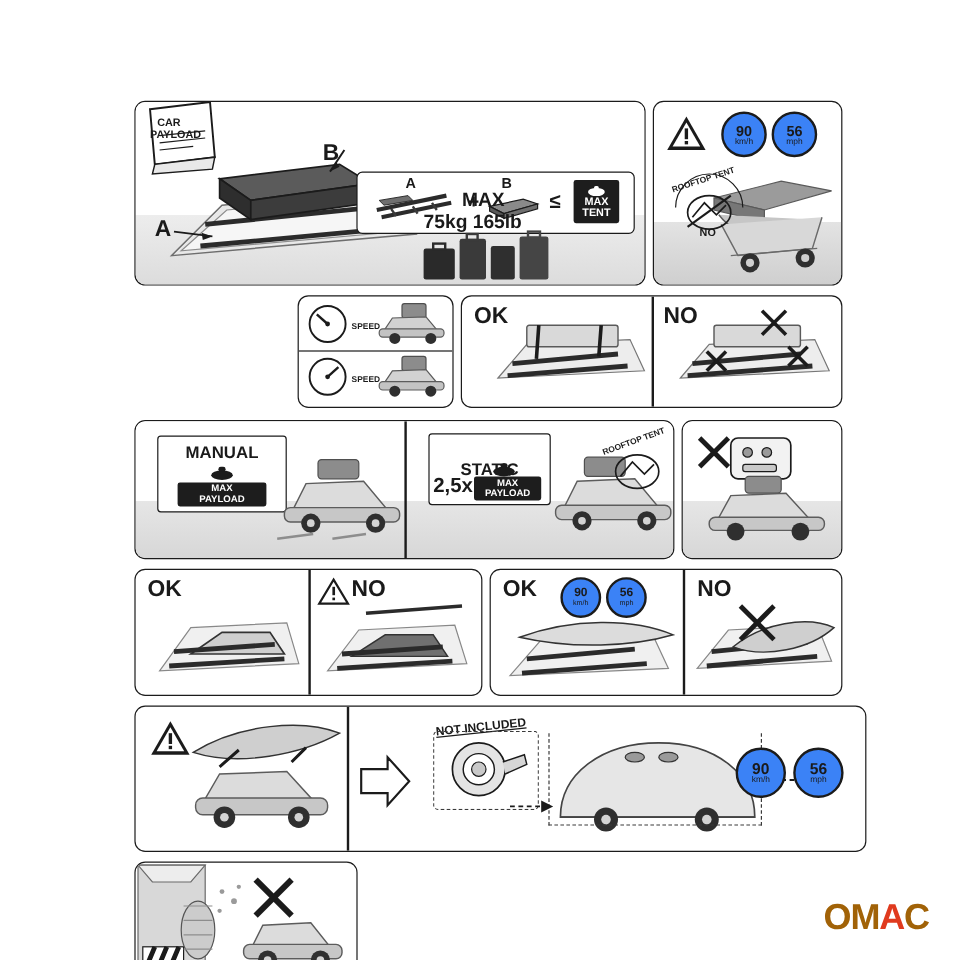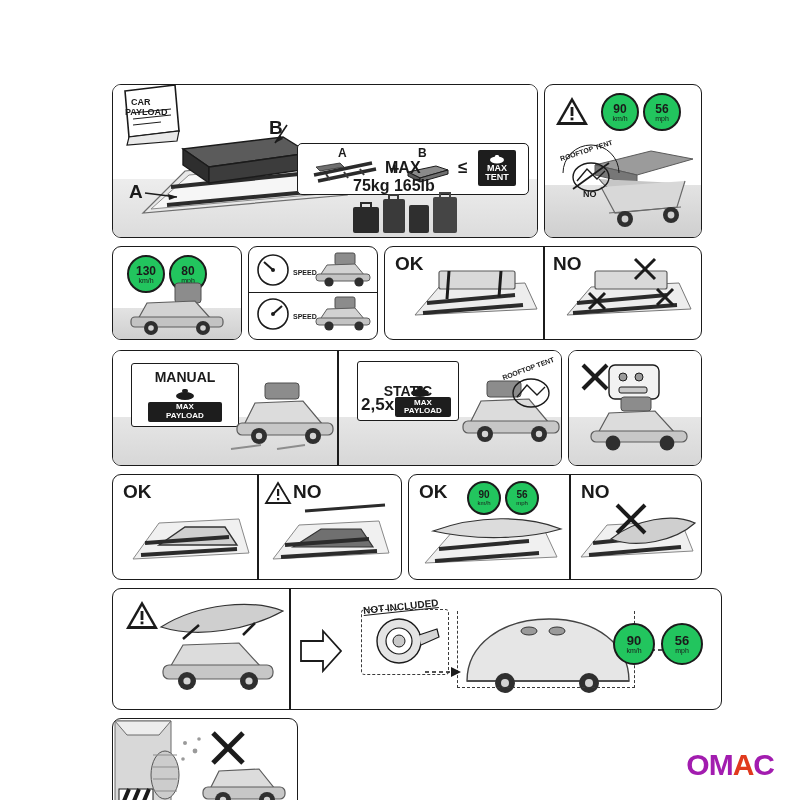--- a/index.html
+++ b/index.html
@@ -26,34 +26,34 @@
   .ground{position:absolute;left:0;right:0;bottom:0;height:34%;
     background:linear-gradient(#e3e3e3,#cfcfcf);}
   .lbl{position:absolute;font-weight:700;}
   .big{font-size:19px;}
   .mid{font-size:15px;}
   .sml{font-size:11px;}
   .xsml{font-size:8.5px;}
   .circle{
     position:absolute;border:2px solid #1b1b1b;border-radius:50%;
     display:flex;flex-direction:column;align-items:center;justify-content:center;
-    background:#22c55e;line-height:1;
+    background:#3b82f6;line-height:1;
   }
   .circle .v{font-weight:700;}
   .circle .u{font-weight:400;}
   .plate{
     position:absolute;border:1.6px solid #1b1b1b;background:#fff;border-radius:3px;
     display:flex;flex-direction:column;align-items:center;justify-content:center;
   }
   .blackplate{position:absolute;background:#1d1d1d;color:#fff;border-radius:2px;
     display:flex;flex-direction:column;align-items:center;justify-content:center;
     font-weight:700;line-height:1.05;text-align:center;}
   .dashed{position:absolute;border:1.4px dashed #3a3a3a;}
   .logo{position:absolute;right:26px;bottom:18px;font-size:30px;font-weight:700;letter-spacing:-1px;}
-  .logo .o{color:#a21caf;}
+  .logo .o{color:#a16207;}
   .logo .a{color:#e03a1e;}
   svg{display:block;overflow:visible;}
 </style>
 </head>
 <body>
 
 <div class="sheet">
 
 
   <div class="panel" style="left:112px;top:44px;width:424px;height:152px;">
@@ -161,40 +161,20 @@
     <svg style="position:absolute;left:12px;top:56px;" width="70" height="62" viewBox="0 0 70 62">
       <path d="M6,32 A28,28 0 0 1 62,32" fill="none" stroke="#1b1b1b" stroke-width="1"></path>
       <ellipse cx="34" cy="36" rx="18" ry="14" fill="none" stroke="#1b1b1b" stroke-width="1.4"></ellipse>
       <path d="M20,40 L30,28 L40,38 L48,30" stroke="#1b1b1b" stroke-width="1.4" fill="none"></path>
       <line x1="16" y1="48" x2="52" y2="22" stroke="#1b1b1b" stroke-width="1.8"></line>
     </svg>
     <div class="lbl" style="left:14px;top:62px;font-size:7px;transform:rotate(-18deg);">ROOFTOP TENT</div>
     <div class="lbl" style="left:38px;top:104px;font-size:9px;">NO</div>
   </div>
 
-  <div class="panel" style="left:112px;top:206px;width:128px;height:92px;">
-    <div class="ground"></div>
-    <div class="circle" style="left:14px;top:8px;width:34px;height:34px;">
-      <span class="v" style="font-size:12px;">130</span>
-      <span class="u" style="font-size:7px;">km/h</span>
-    </div>
-    <div class="circle" style="left:56px;top:8px;width:34px;height:34px;">
-      <span class="v" style="font-size:12px;">80</span>
-      <span class="u" style="font-size:7px;">mph</span>
-    </div>
-    <svg style="position:absolute;left:10px;top:34px;" width="112" height="58" viewBox="0 0 112 58">
-      <rect x="52" y="2" width="26" height="20" rx="3" fill="#8c8c8c" stroke="#4f4f4f" stroke-width="1"></rect>
-      <path d="M14,40 L24,22 L72,20 L88,38 Z" fill="#d2d2d2" stroke="#5c5c5c" stroke-width="1.2"></path>
-      <rect x="8" y="36" width="92" height="10" rx="4" fill="#c3c3c3" stroke="#5c5c5c" stroke-width="1.2"></rect>
-      <circle cx="28" cy="47" r="7" fill="#2f2f2f"></circle>
-        <circle cx="28" cy="47" r="2.8" fill="#d3d3d3"></circle>
-      <circle cx="80" cy="47" r="7" fill="#2f2f2f"></circle>
-        <circle cx="80" cy="47" r="2.8" fill="#d3d3d3"></circle>
-    </svg>
-  </div>
 
   <div class="panel" style="left:248px;top:206px;width:128px;height:92px;">
     <div class="divider" style="left:0;top:45px;width:128px;height:1.4px;"></div>
     <svg style="position:absolute;left:6px;top:6px;" width="36" height="34" viewBox="0 0 36 34">
       <circle cx="18" cy="17" r="15" fill="#fff" stroke="#1b1b1b" stroke-width="1.6"></circle>
       <path d="M18,17 L9,9" stroke="#1b1b1b" stroke-width="2"></path>
       <circle cx="18" cy="17" r="2" fill="#1b1b1b"></circle>
     </svg>
     <div class="lbl" style="left:44px;top:22px;font-size:7px;">SPEED</div>
     <svg style="position:absolute;left:64px;top:4px;" width="62" height="40" viewBox="0 0 62 40">

